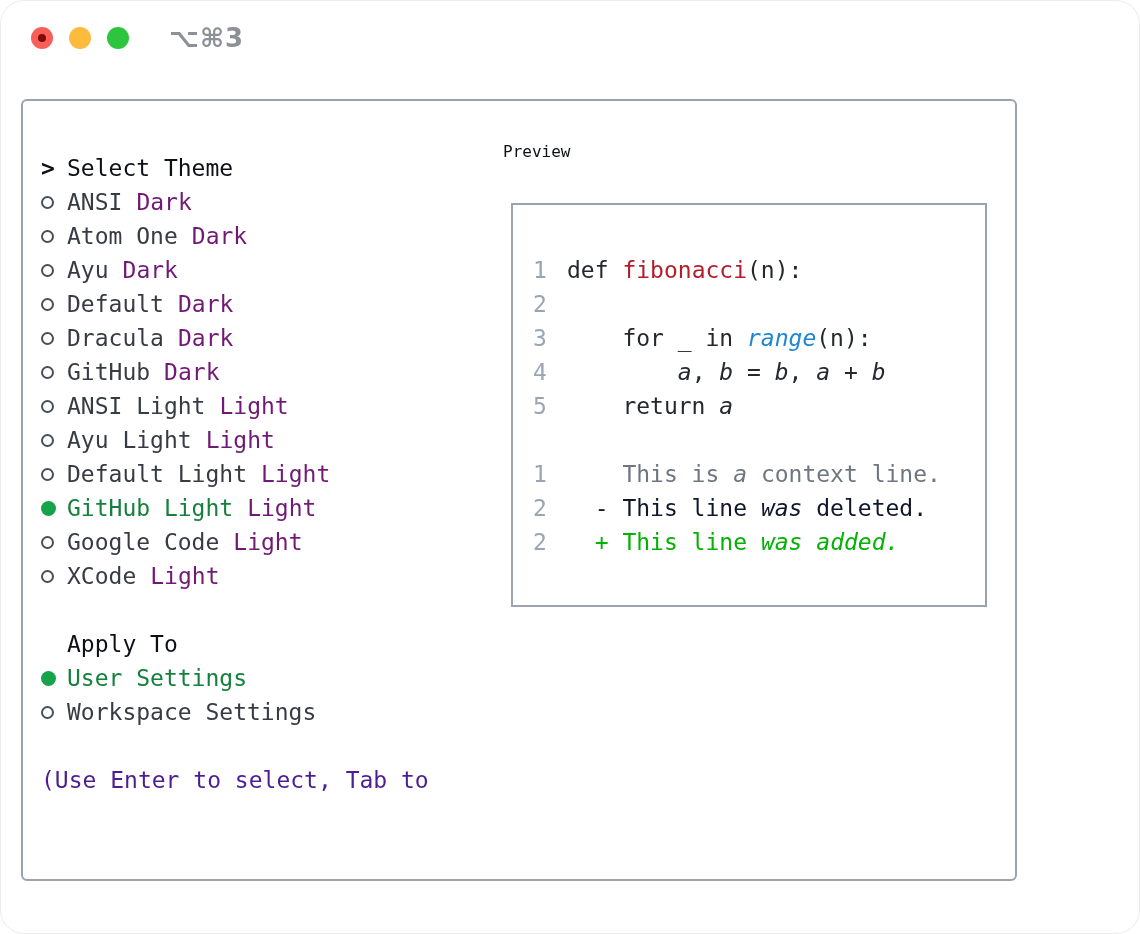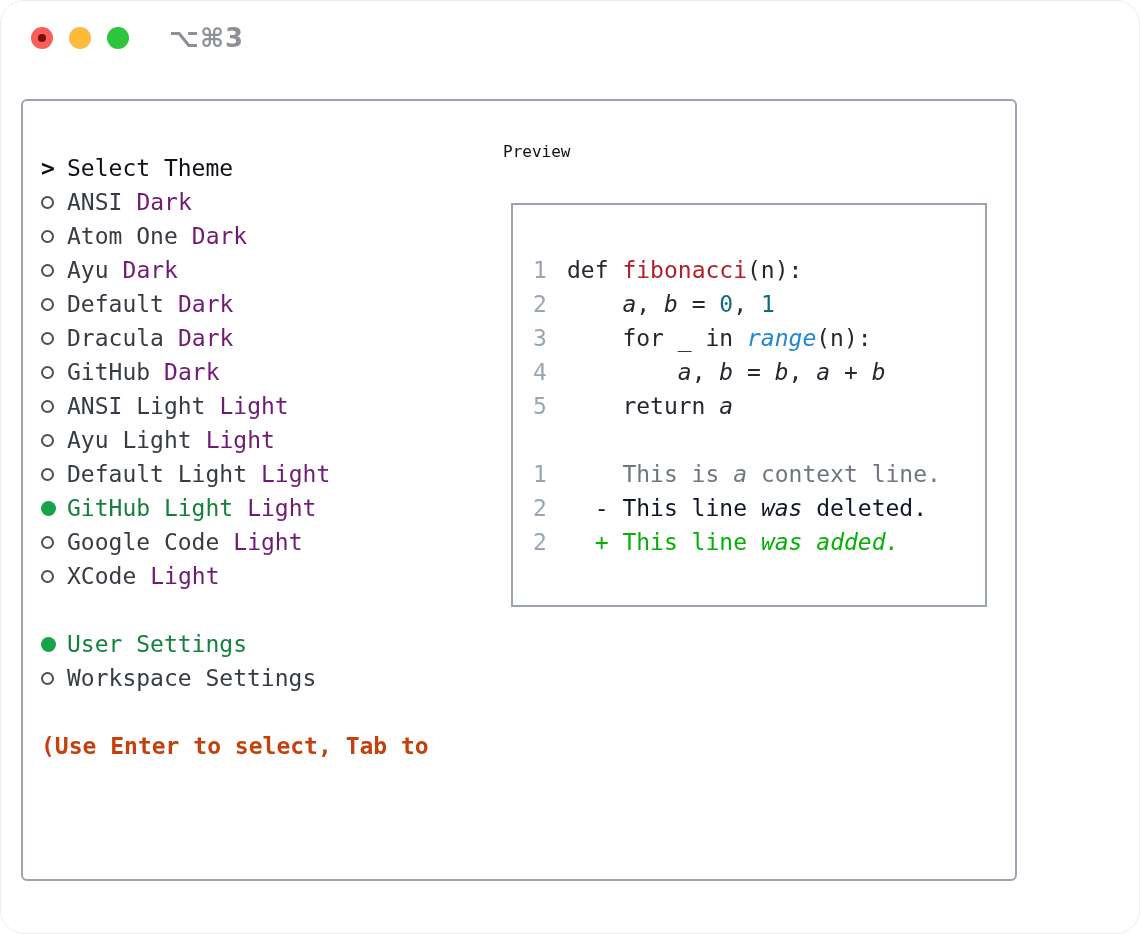--- a/index.html
+++ b/index.html
@@ -43,21 +43,21 @@
     width:13px;height:13px;border-radius:50%;
     border:2px solid #494f59;box-sizing:border-box;flex:none;
   }
   .bullet.on{border:none;background:#17a34a;width:15px;height:15px;}
   .hdr{color:#0d1117;font-weight:400;}
   .plain-hdr{color:#0d1117;}
   .name{color:#363b44;white-space:pre;}
   .row.sel .name{color:#15803d;}
   .tag{color:#701a75;margin-left:14px;white-space:pre;}
   .apply-block{margin-top:34px;}
-  .hint{margin-top:34px;color:#c2410c;font-size:23px;line-height:34px;font-weight:bold;}
+  .hint{margin-top:34px;color:#4c1d95;font-size:23px;line-height:34px;}
   
   .preview-col{position:absolute;left:480px;top:41px;}
   .preview-box{
     position:absolute;left:488px;top:102px;width:476px;height:404px;
     border:2px solid #9aa3af;box-sizing:border-box;background:#ffffff;
     padding:48px 0 0 20px;overflow:hidden;
   }
   .pline{display:flex;height:34px;align-items:center;font-size:23px;}
   .pline .num{width:34px;flex:none;color:#9aa5b3;}
   .pline .txt{white-space:pre;color:#24292f;}
@@ -173,20 +173,24 @@
           <div class="row item">
             <span class="marker-col">
               <span class="bullet"></span>
             </span>
             <span class="name">XCode</span>
             <span class="tag">Light</span>
           </div>
         </div>
 
       <div class="apply-block">
+        <div class="row">
+          <span class="marker-col"></span>
+          <span class="plain-hdr">Apply To</span>
+        </div>
         <div id="apply-list">
             <div class="row item sel">
               <span class="marker-col">
                 <span class="bullet on"></span>
               </span>
               <span class="name">User Settings</span>
             </div>
             <div class="row item">
               <span class="marker-col">
                 <span class="bullet"></span>
@@ -205,21 +209,20 @@
       <span class="hdr">Preview</span>
     </div>
 
     <div class="preview-box" id="preview-box">
         <div class="pline code">
           <span class="num">1</span>
           <span class="txt"><span class="tk-d">def </span><span class="tk-r">fibonacci</span><span class="tk-d">(n):</span></span>
         </div>
         <div class="pline code">
           <span class="num">2</span>
-          <span class="txt"><span class="tk-d">    </span><span class="tk-i">a</span><span class="tk-d">, </span><span class="tk-i">b</span><span class="tk-d"> = </span><span class="tk-t">0</span><span class="tk-d">, </span><span class="tk-t">1</span></span>
         </div>
         <div class="pline code">
           <span class="num">3</span>
           <span class="txt"><span class="tk-d">    for _ in </span><span class="tk-b">range</span><span class="tk-d">(n):</span></span>
         </div>
         <div class="pline code">
           <span class="num">4</span>
           <span class="txt"><span class="tk-d">        </span><span class="tk-i">a</span><span class="tk-d">, </span><span class="tk-i">b</span><span class="tk-d"> = </span><span class="tk-i">b</span><span class="tk-d">, </span><span class="tk-i">a</span><span class="tk-d"> + </span><span class="tk-i">b</span></span>
         </div>
         <div class="pline code">

